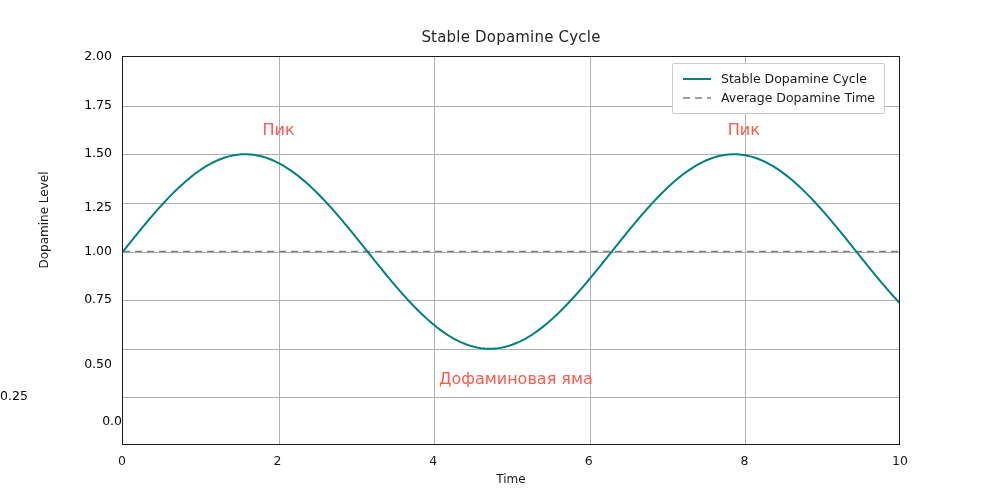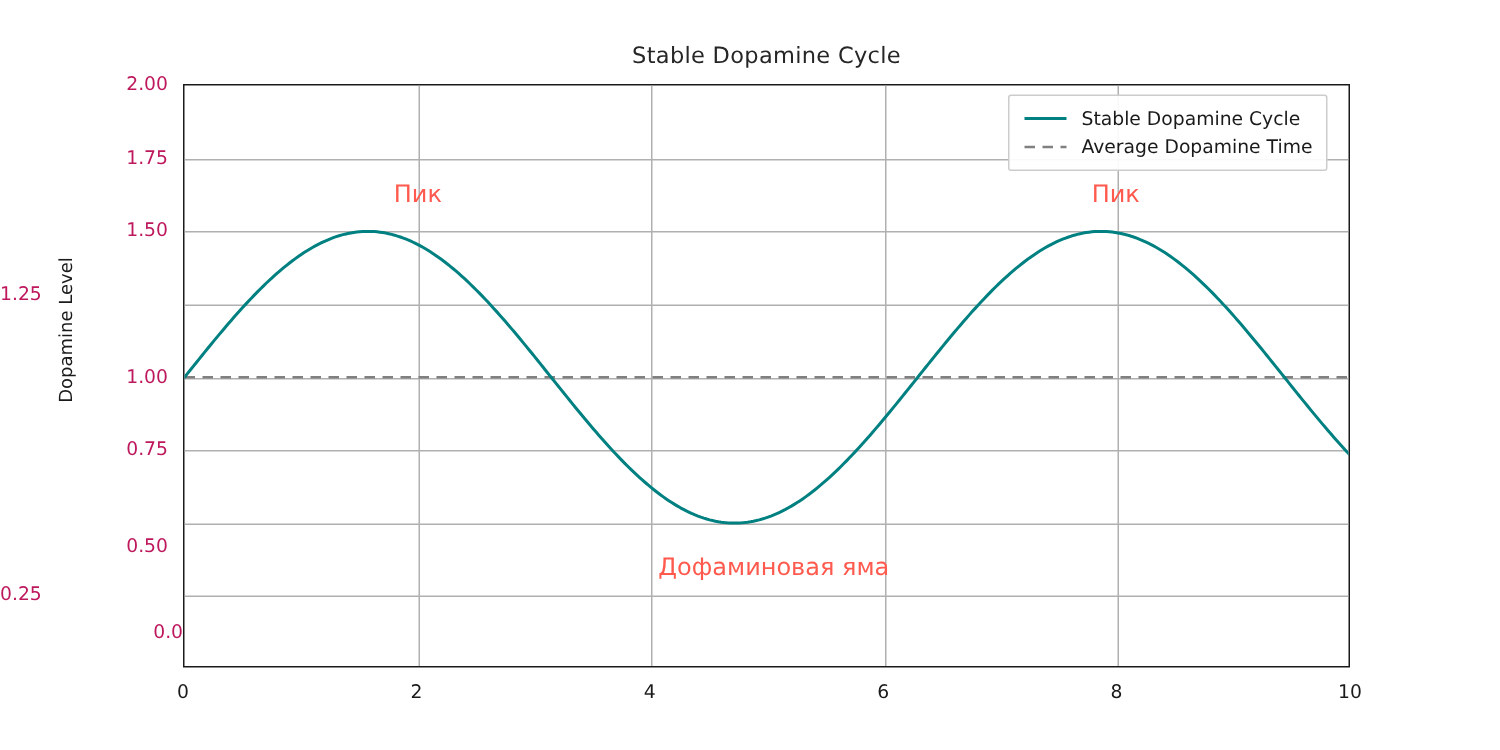--- a/index.html
+++ b/index.html
@@ -59,21 +59,21 @@
     position: absolute;
     left: -4.5px;
     width: 4.5px;
     height: 1.2px;
     background: #1a1a1a;
   }
   .ytick-label {
     position: absolute;
     right: 1004px; 
     font-size: 12.5px;
-    color: #be185d;
+    color: #000000;
     white-space: nowrap;
   }
   .xtick-mark {
     position: absolute;
     top: 100%;
     height: 4.5px;
     width: 1.2px;
     background: #1a1a1a;
   }
   .xtick-label {
@@ -162,28 +162,29 @@
   }
 </style>
 </head>
 <body>
 
 <div id="figure">
 
   <div id="chart-title">Stable Dopamine Cycle</div>
 
   <div id="yaxis-label">Dopamine Level</div>
+  <div id="xaxis-label">Time</div>
 
   <div id="ytick-labels">
       <div class="ytick-label" style="right: auto; left: 0px; width: 112px; text-align: right; top: 413px; margin-left: 18px;">0.00</div>
       <div class="ytick-label" style="right: auto; left: 0px; width: 112px; top: 388.375px;">0.25</div>
       <div class="ytick-label" style="right: auto; left: 0px; width: 112px; text-align: right; top: 339.75px; margin-top: 16px;">0.50</div>
       <div class="ytick-label" style="right: auto; left: 0px; width: 112px; text-align: right; top: 291.125px;">0.75</div>
       <div class="ytick-label" style="right: auto; left: 0px; width: 112px; text-align: right; top: 242.5px;">1.00</div>
-      <div class="ytick-label" style="right: auto; left: 0px; width: 112px; text-align: left; top: 188px;">1.25</div>
+      <div class="ytick-label" style="right: auto; left: 0px; width: 112px; text-align: right; top: 199px;">1.25</div>
       <div class="ytick-label" style="right: auto; left: 0px; width: 112px; text-align: right; top: 145.25px;">1.50</div>
       <div class="ytick-label" style="right: auto; left: 0px; width: 112px; text-align: right; top: 96.625px;">1.75</div>
       <div class="ytick-label" style="right: auto; left: 0px; width: 112px; text-align: right; top: 48px;">2.00</div>
     </div>
   <div id="xtick-labels">
       <div class="xtick-label" style="left: 82px; width: 80px; top: 453px;">0</div>
       <div class="xtick-label" style="left: 237.6px; width: 80px; top: 453px;">2</div>
       <div class="xtick-label" style="left: 393.2px; width: 80px; top: 453px;">4</div>
       <div class="xtick-label" style="left: 548.8px; width: 80px; top: 453px;">6</div>
       <div class="xtick-label" style="left: 704.4px; width: 80px; top: 453px;">8</div>

